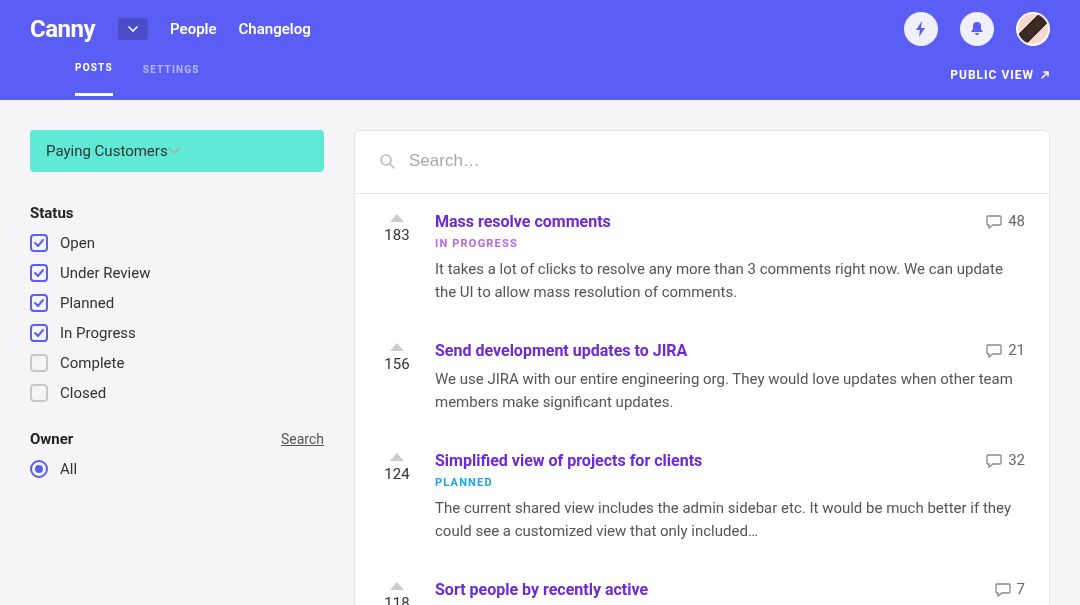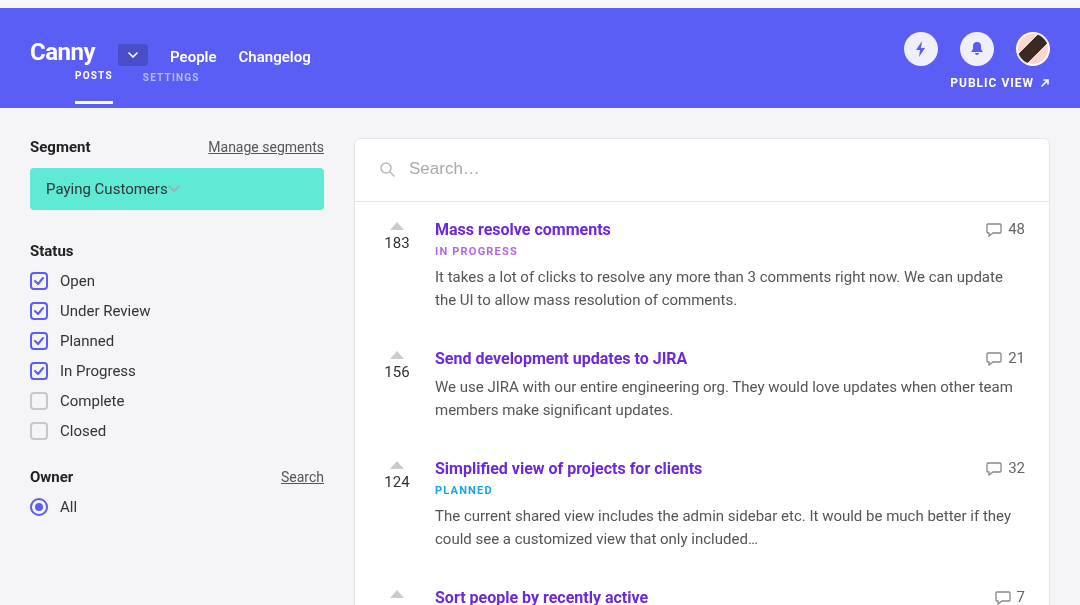--- a/index.html
+++ b/index.html
@@ -26,24 +26,23 @@
   }
 
   
   .header {
     background: var(--brand);
     color: var(--white);
     padding: 0 30px;
   }
   .header-top {
     display: flex;
-    align-items: flex-end;
+    align-items: center;
     height: 58px;
     gap: 22px;
-    margin-top: 8px;
   }
   .logo {
     font-size: 24px;
     font-weight: 700;
     letter-spacing: -0.5px;
   }
   .board-select {
     display: flex;
     align-items: center;
     background: rgba(0,0,0,0.18);
@@ -260,24 +259,20 @@
         </svg>
     </div>
   </div>
 </div>
 
 <div class="body">
 
   <div class="sidebar">
 
 
-    <div class="sb-head">
-      <h4>Segment</h4>
-      <a>Manage segments</a>
-    </div>
     <div class="segment-select">
       <span>Paying Customers</span>
       <svg class="chev-down" width="12" height="8" viewBox="0 0 12 8">
           <path d="M1 1l5 5 5-5" stroke="#aaa" stroke-width="1.6" fill="none" stroke-linecap="round"></path>
         </svg>
     </div>
 
     <div class="sb-head">
       <h4>Status</h4>
     </div>

